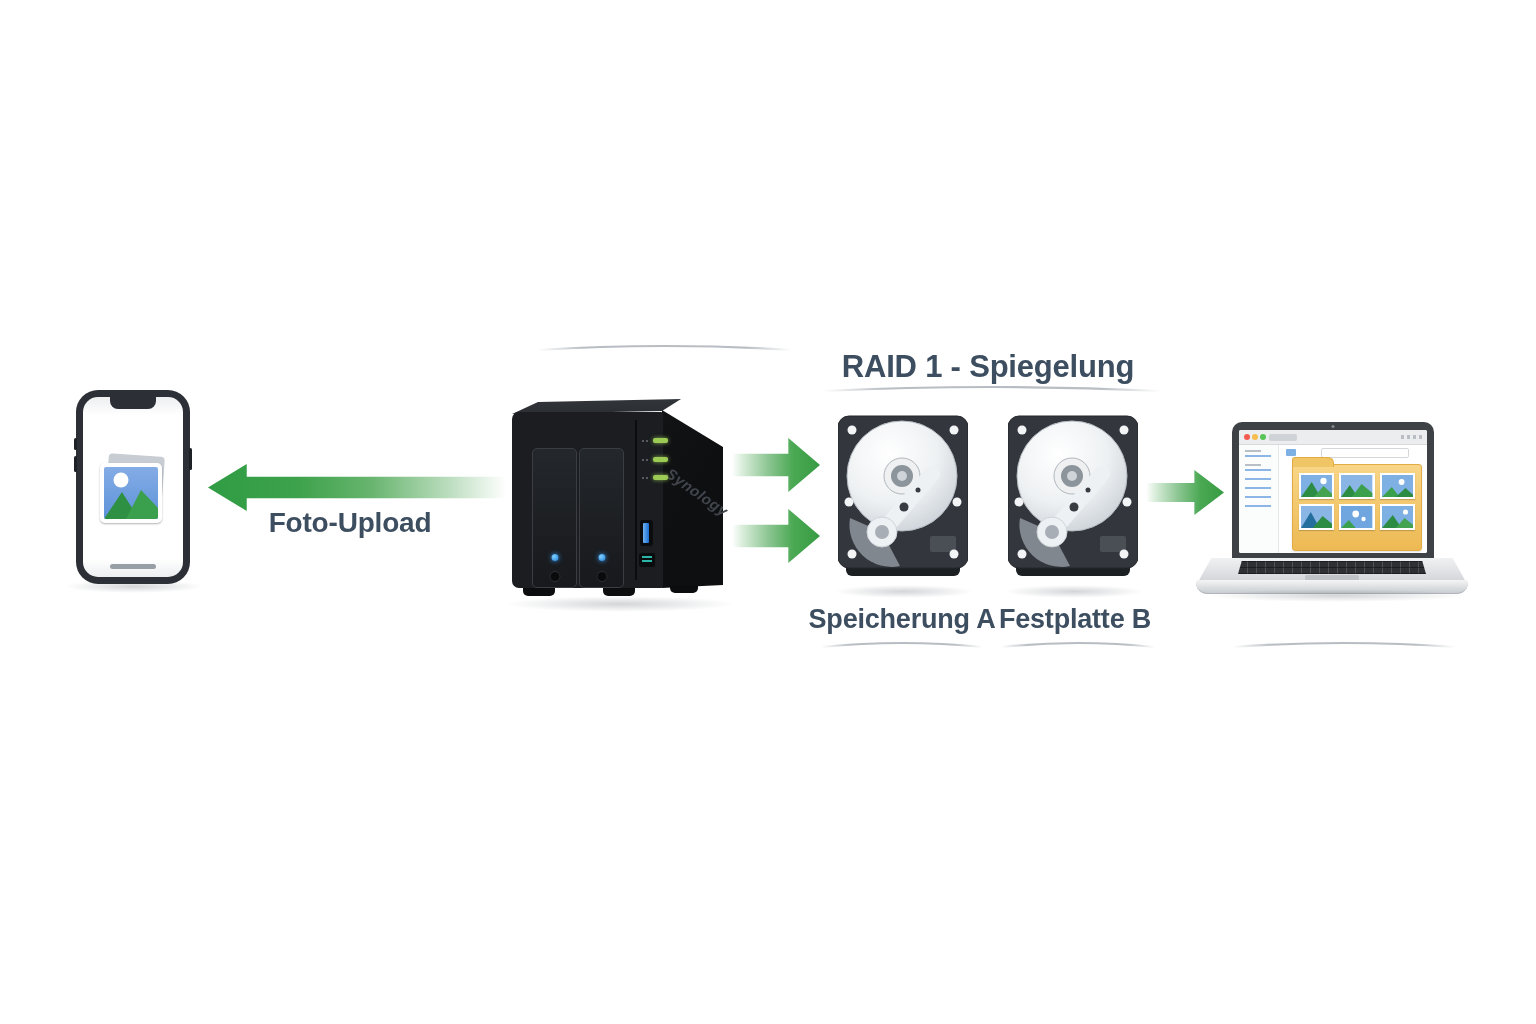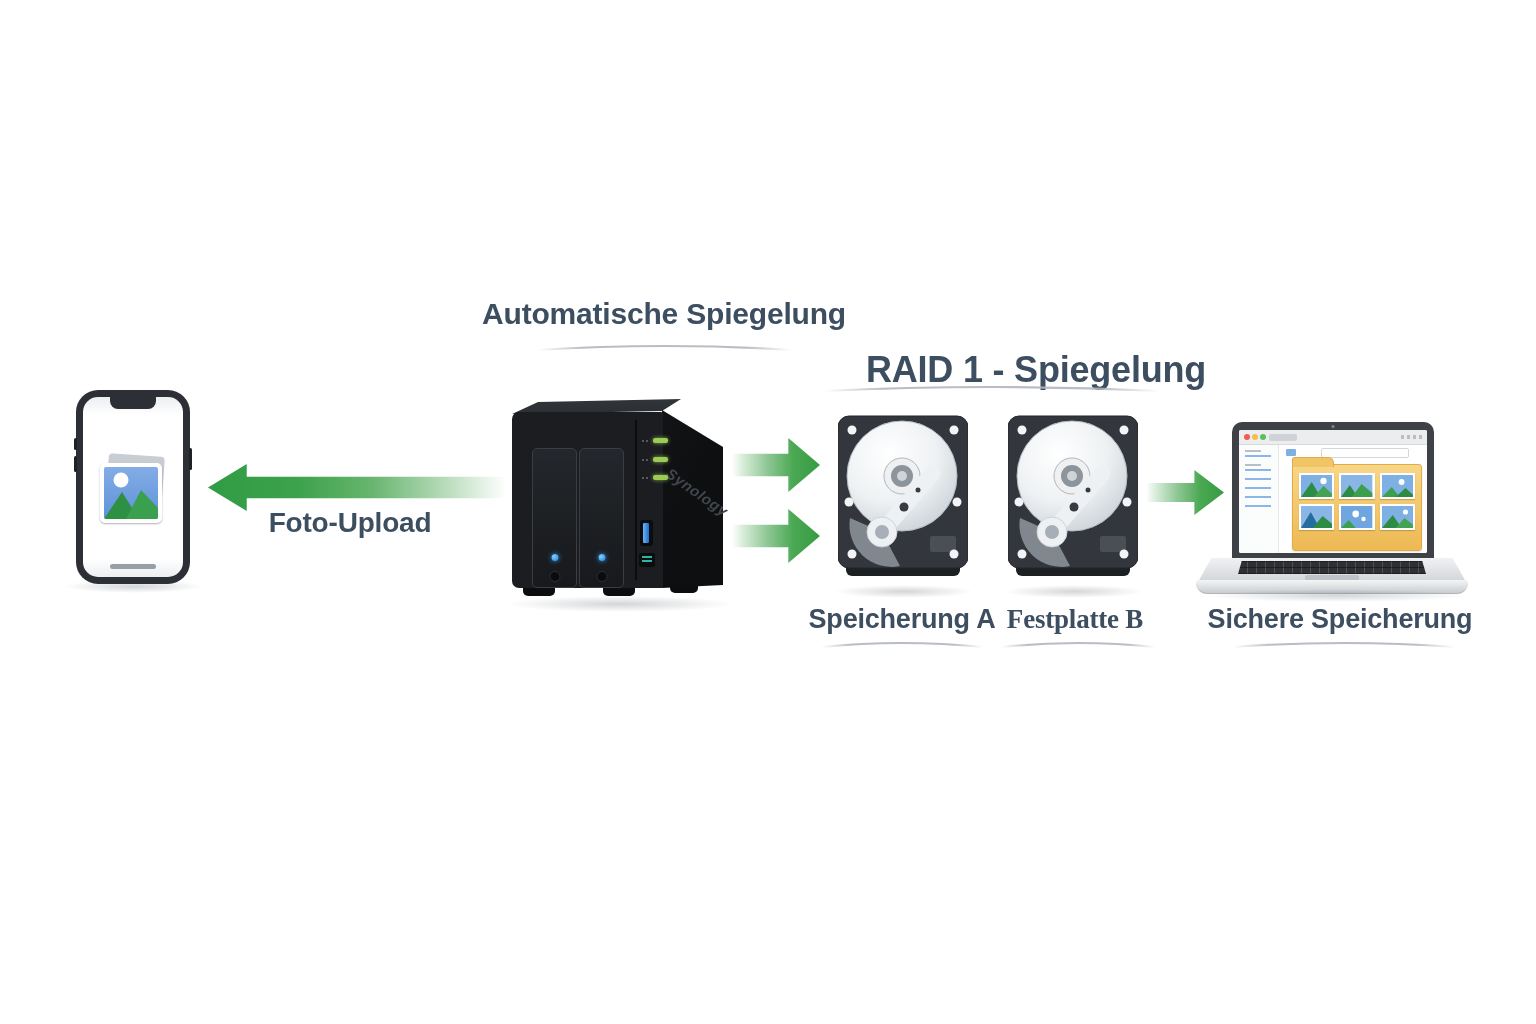--- a/index.html
+++ b/index.html
@@ -124,26 +124,25 @@
         <stop offset="0.55" stop-color="#eef1f3"></stop>
         <stop offset="1" stop-color="#c7ced4"></stop>
       </radialGradient>
       <linearGradient id="skyG" x1="0" y1="0" x2="0" y2="1">
         <stop offset="0" stop-color="#84ace6"></stop>
         <stop offset="1" stop-color="#5d92d8"></stop>
       </linearGradient>
     </defs>
   </svg>
 
-  <div class="label" style="left:664px;top:297px;font-size:30px;">Automatische Spiegelung</div>
   <svg class="swoosh" style="left:532px;top:341px;" width="265" height="12" viewBox="0 0 200 12" preserveAspectRatio="none">
       <path d="M4 9 Q100 1 196 9" stroke="url(#swooshG)" stroke-width="2.2" fill="none" stroke-linecap="round"></path>
     </svg>
 
-  <div class="label" style="left:1036px;top:349px;font-size:36px;">RAID 1 - Spiegelung</div>
+  <div class="label" style="left:988px;top:349px;font-size:31px;">RAID 1 - Spiegelung</div>
   <svg class="swoosh" style="left:816px;top:382px;" width="352" height="12" viewBox="0 0 200 12" preserveAspectRatio="none">
       <path d="M4 9 Q100 1 196 9" stroke="url(#swooshG)" stroke-width="2.2" fill="none" stroke-linecap="round"></path>
     </svg>
 
   <div class="phone">
     <span class="phone-btn" style="left:-2px;top:48px;width:3px;height:12px;"></span>
     <span class="phone-btn" style="left:-2px;top:66px;width:3px;height:16px;"></span>
     <span class="phone-btn" style="right:-2px;top:58px;width:3px;height:22px;"></span>
     <div class="phone-screen">
       <div class="photo-ic">
@@ -254,21 +253,21 @@
       <rect x="92" y="122" width="26" height="16" rx="2" fill="#4a4f55"></rect>
       <circle cx="14" cy="16" r="4.5" fill="#f2f4f6"></circle>
         <circle cx="116" cy="16" r="4.5" fill="#f2f4f6"></circle>
       <circle cx="11" cy="88" r="4.5" fill="#f2f4f6"></circle>
         <circle cx="119" cy="88" r="4.5" fill="#f2f4f6"></circle>
       <circle cx="14" cy="140" r="4.5" fill="#f2f4f6"></circle>
         <circle cx="116" cy="140" r="4.5" fill="#f2f4f6"></circle>
     </svg>
   </div>
   <div class="shadow" style="left:1004px;top:585px;width:140px;height:13px;"></div>
-  <div class="label" style="left:1075px;top:604px;font-size:27px;font-family:Liberation Serif, serif;">Festplatte B</div>
+  <div class="label" style="left:1075px;top:604px;font-size:27px;">Festplatte B</div>
   <svg class="swoosh" style="left:998px;top:638px;" width="160" height="12" viewBox="0 0 200 12" preserveAspectRatio="none">
       <path d="M4 9 Q100 1 196 9" stroke="url(#swooshG)" stroke-width="2.2" fill="none" stroke-linecap="round"></path>
     </svg>
 
   <div class="arrow-right" style="left:1146px;top:470px;width:78px;height:45px;clip-path:polygon(100% 50%,62% 0%,62% 29%,0% 29%,0% 71%,62% 71%,62% 100%);"></div>
 
   <div class="laptop">
     <div class="lp-screen">
       <span class="lp-cam"></span>
       <div class="lp-inner">
@@ -347,18 +346,17 @@
         </div>
       </div>
     </div>
     <div class="lp-deck">
       <div class="lp-keys"></div>
       <div class="lp-trackpad"></div>
     </div>
     <div class="lp-base"></div>
   </div>
   <div class="shadow" style="left:1206px;top:589px;width:260px;height:13px;"></div>
-  <div class="label" style="left:1340px;top:604px;font-size:27px;">Sichere Speicherung</div>
   <svg class="swoosh" style="left:1228px;top:638px;" width="232" height="12" viewBox="0 0 200 12" preserveAspectRatio="none">
       <path d="M4 9 Q100 1 196 9" stroke="url(#swooshG)" stroke-width="2.2" fill="none" stroke-linecap="round"></path>
     </svg>
 
 </div>
 
 </body></html>

